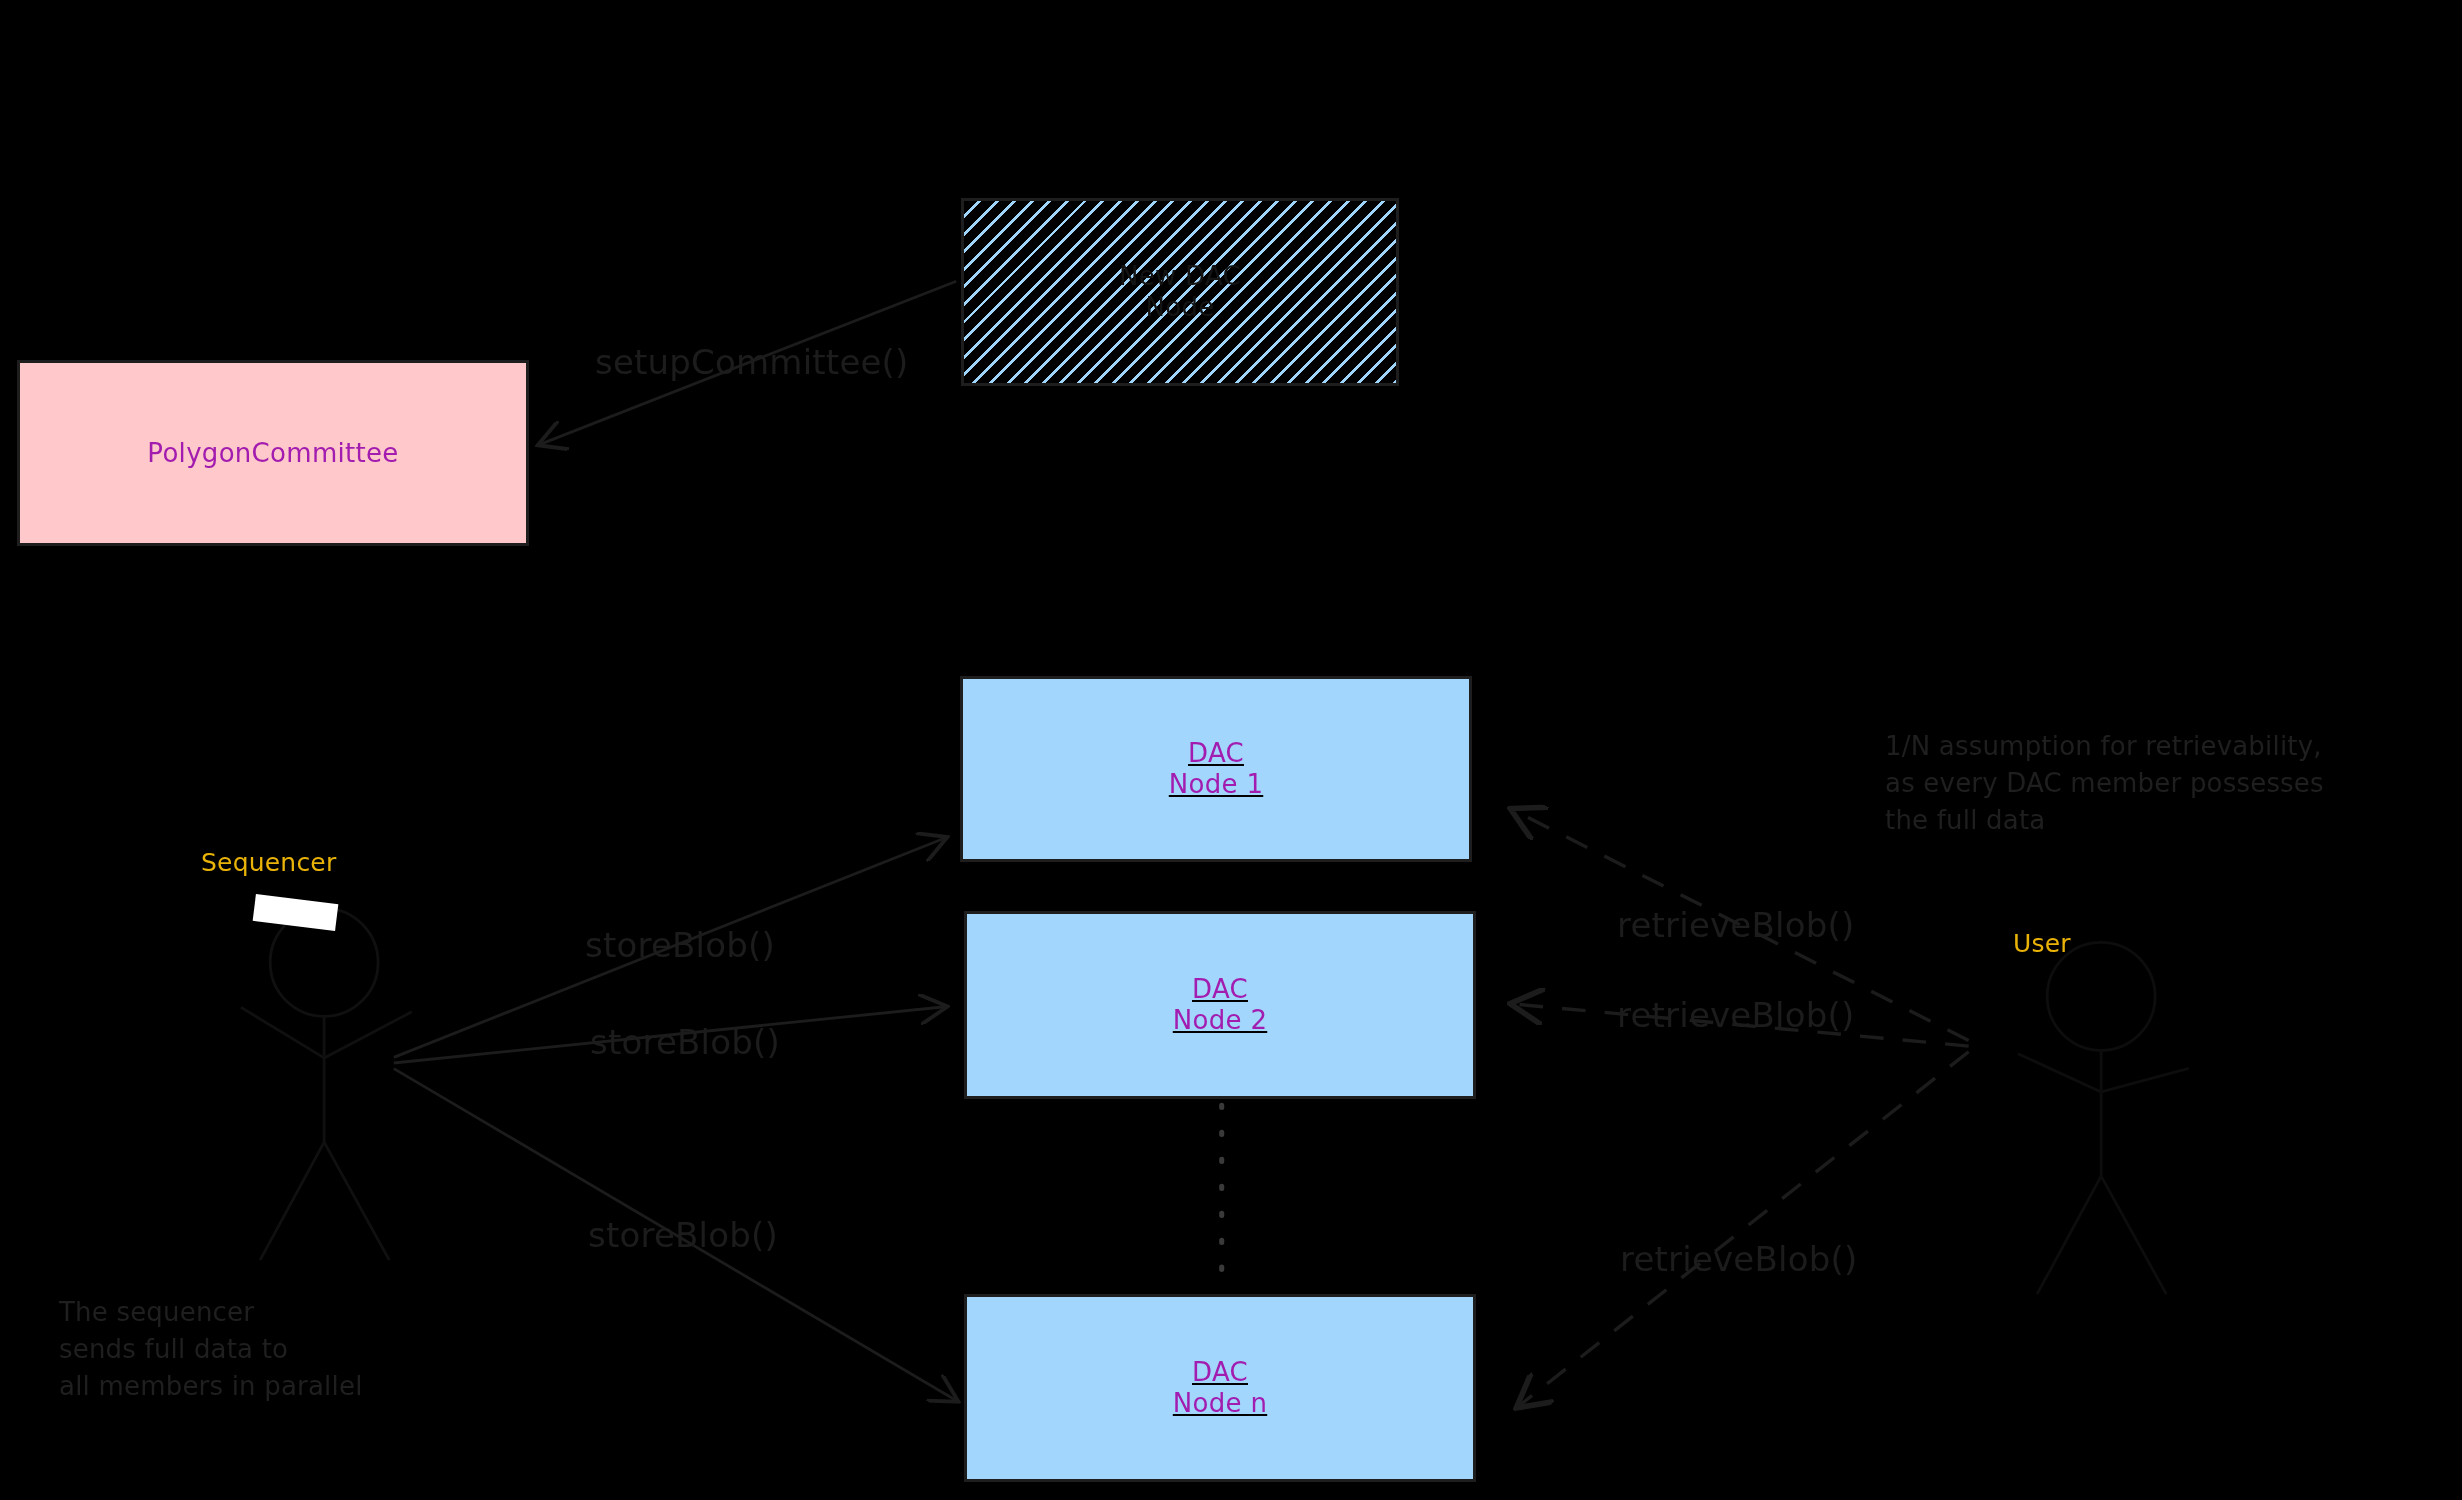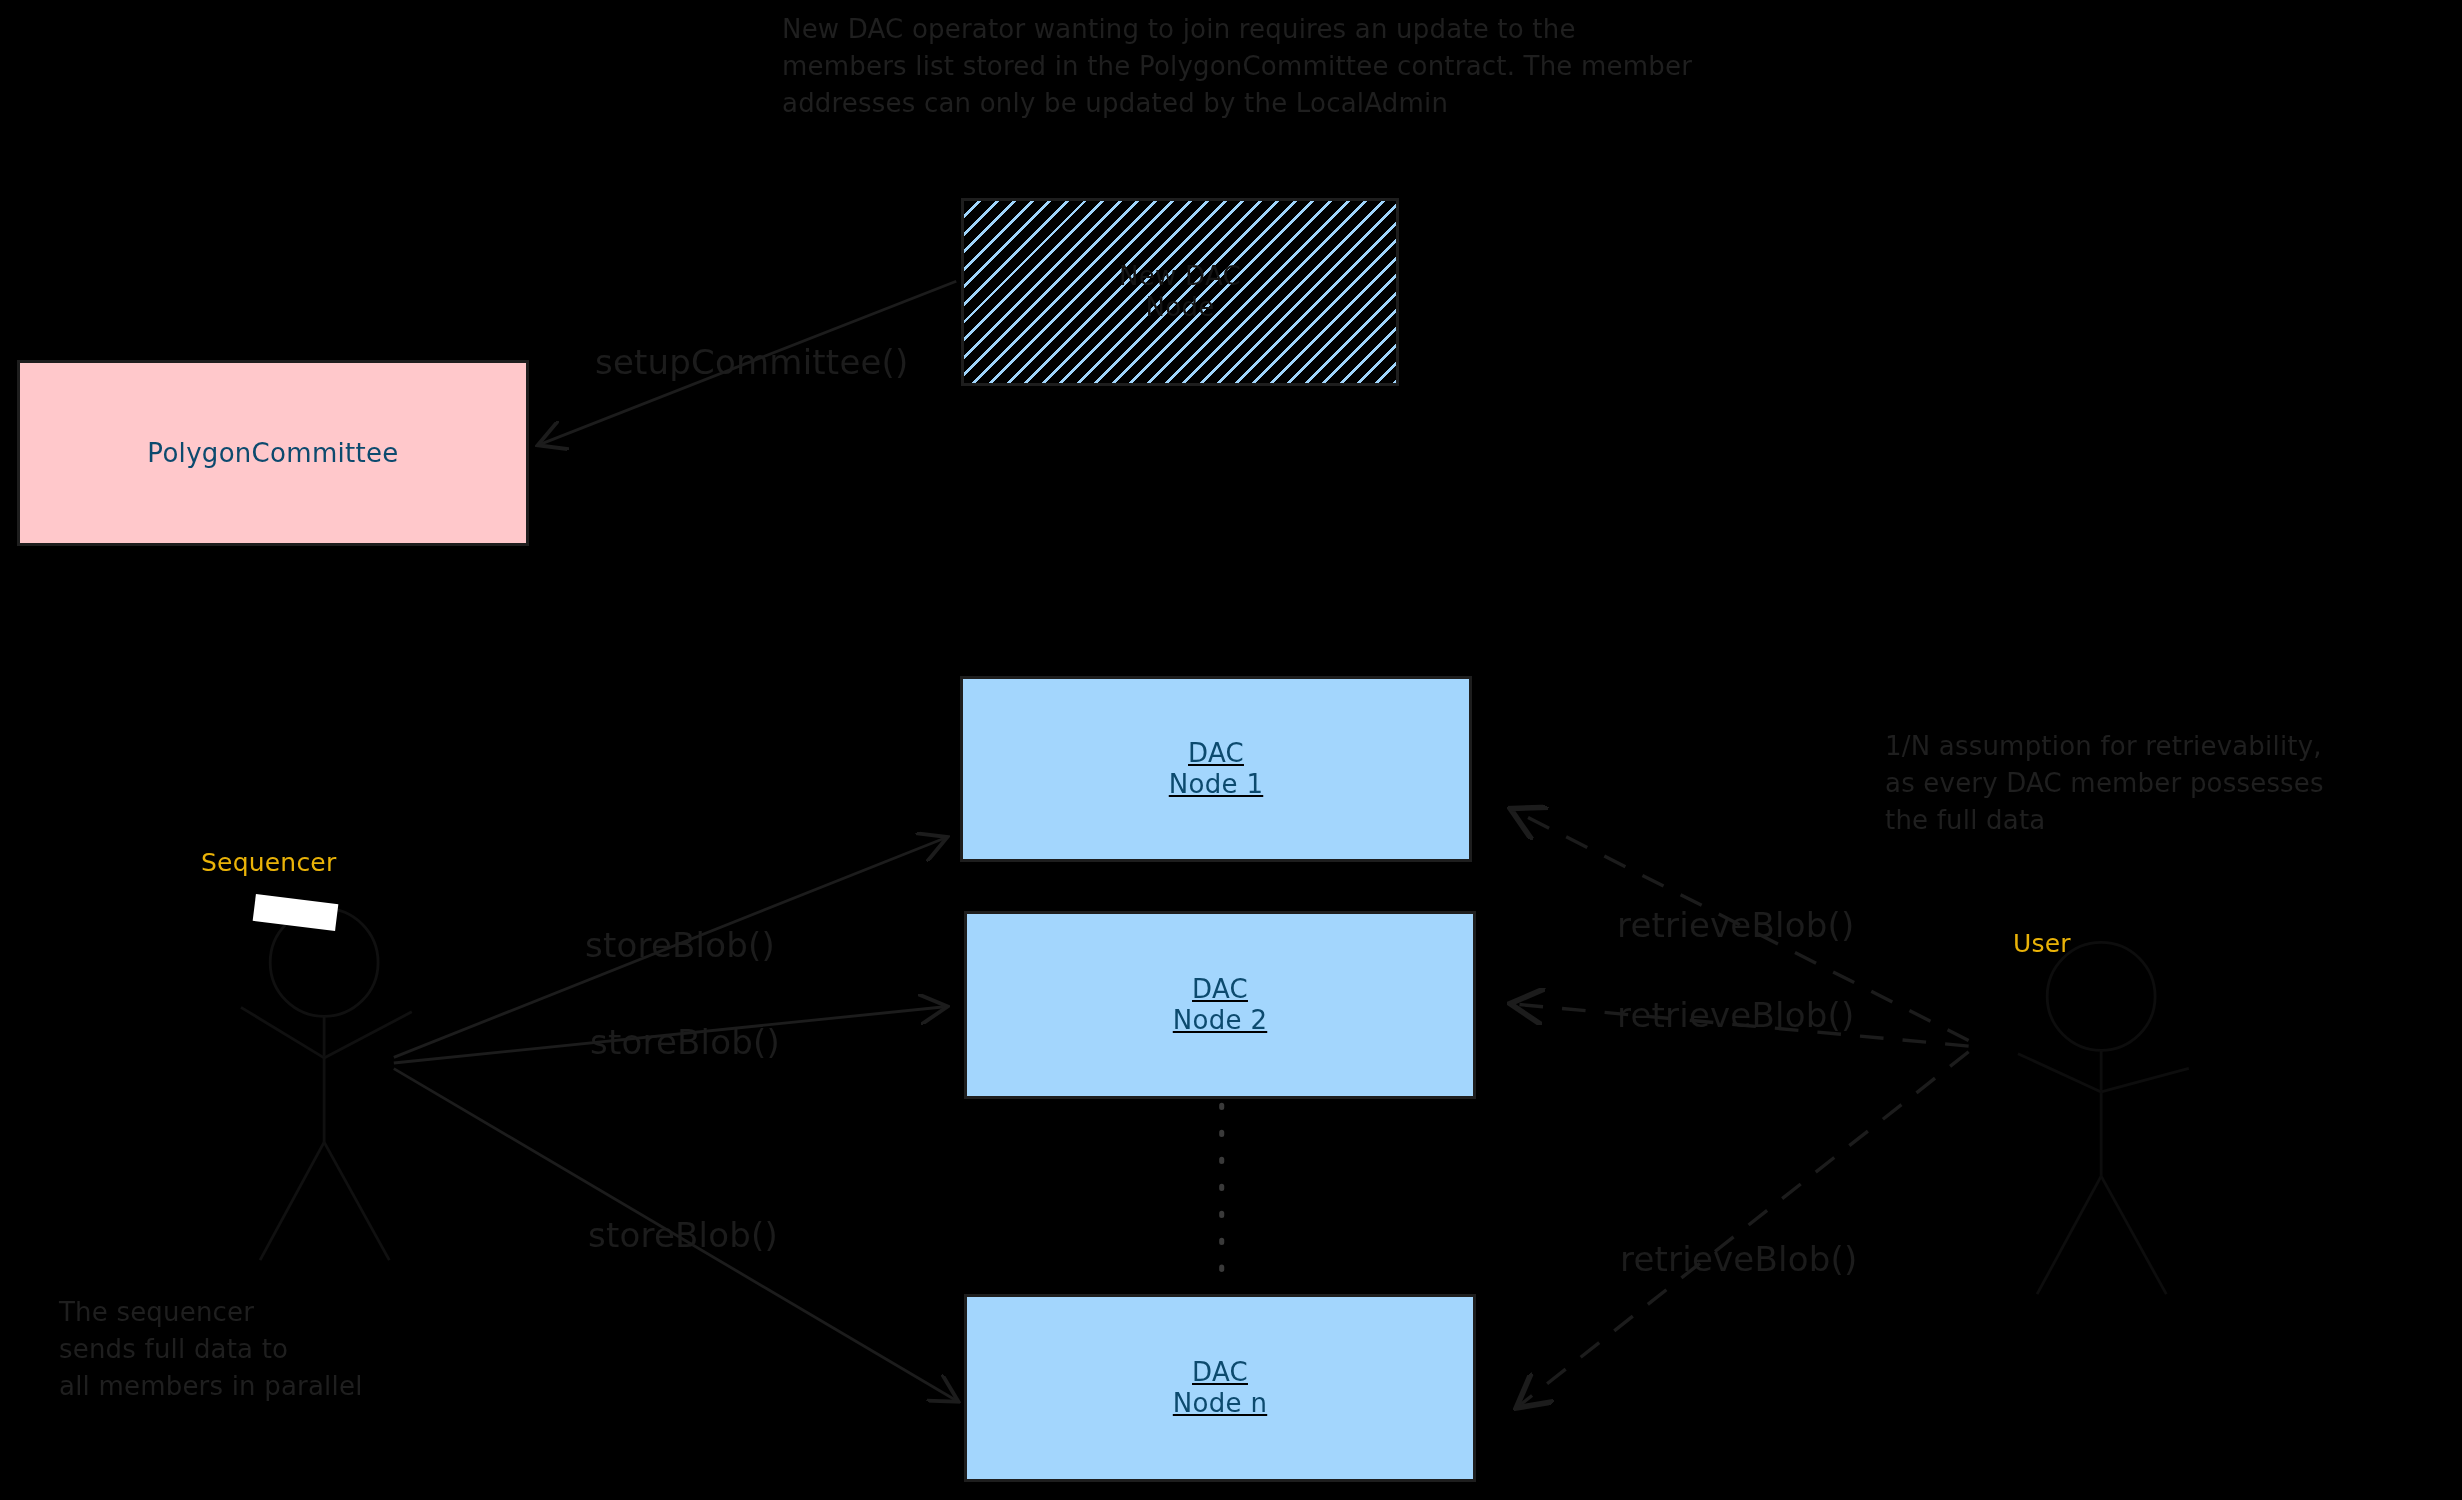--- a/index.html
+++ b/index.html
@@ -37,21 +37,21 @@
     background:
       repeating-linear-gradient(
         -45deg,
         #9fd4fb 0px,
         #9fd4fb 2.8px,
         #000000 2.8px,
         #000000 12.4px
       );
   }
   .box-label {
-    color: #0c4a6e;
+    color: #a21caf;
     font-size: 26px;
     line-height: 1.18;
     text-align: center;
     letter-spacing: 0.3px;
     white-space: pre;
   }
   .box-label.hatch-text { color: #141414; }
   .edge-label {
     position: absolute;
     color: #1c1c1c;
@@ -167,23 +167,20 @@
   <div class="edge-label" style="left:590px; top:1022px;">storeBlob()</div>
 
   <div class="edge-label" style="left:588px; top:1215px;">storeBlob()</div>
 
   <div class="edge-label" style="left:1617px; top:905px;">retrieveBlob()</div>
 
   <div class="edge-label" style="left:1617px; top:995px;">retrieveBlob()</div>
 
   <div class="edge-label" style="left:1620px; top:1239px;">retrieveBlob()</div>
 
-  <div class="note" style="left:782px; top:11.3px; width:1159px;">New DAC operator wanting to join requires an update to the
-members list stored in the PolygonCommittee contract. The member
-addresses can only be updated by the LocalAdmin</div>
 
   <div class="note" style="left:1885px; top:700px; width:563px;margin-top:28px;">1/N assumption for retrievability,
 as every DAC member possesses
 the full data</div>
 
   <div class="note" style="left:59px; top:1294px; width:428px;">The sequencer
 sends full data to
 all members in parallel</div>
 
 </div>

